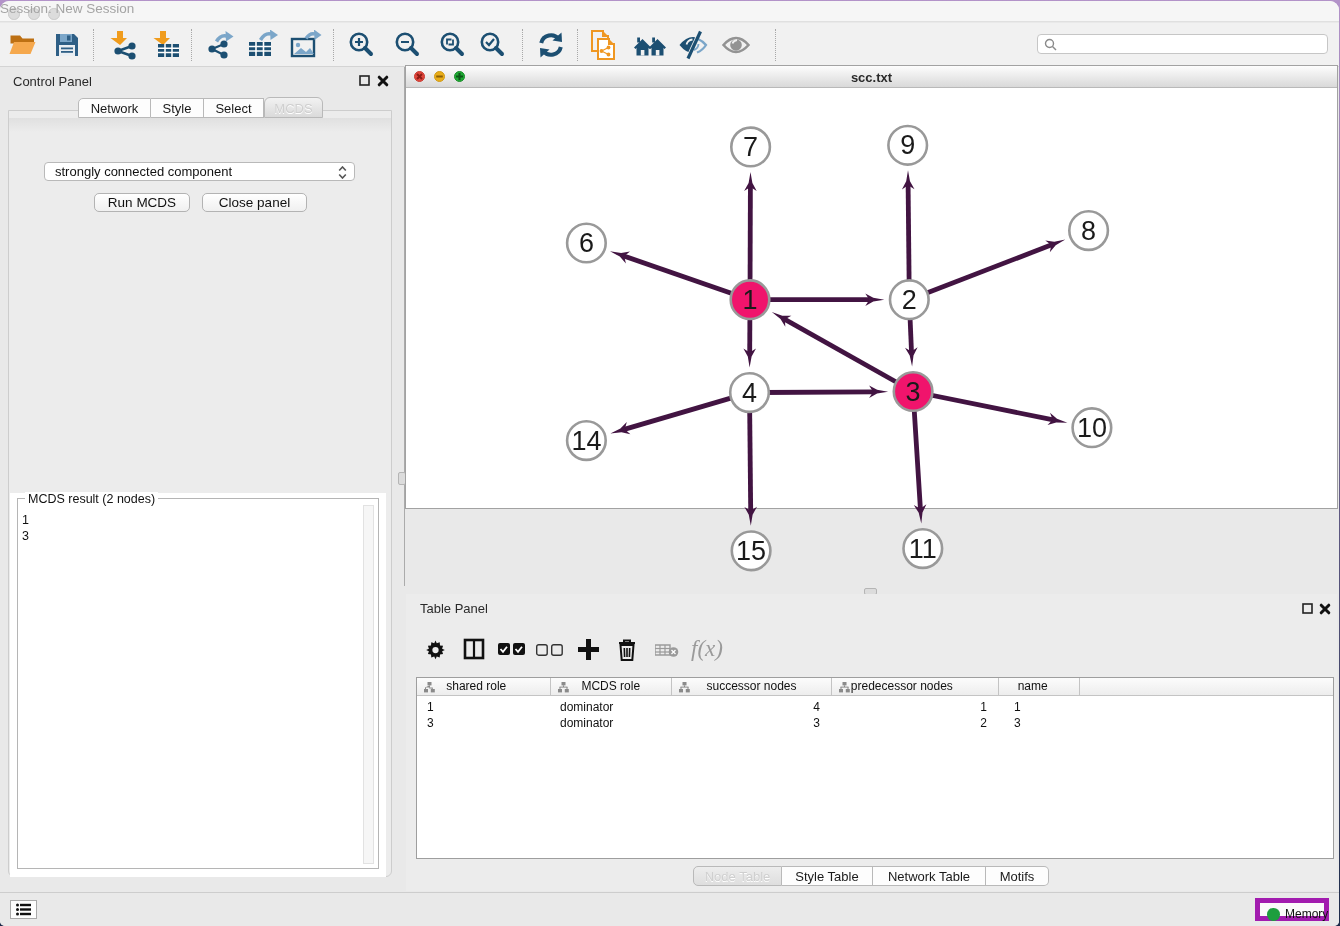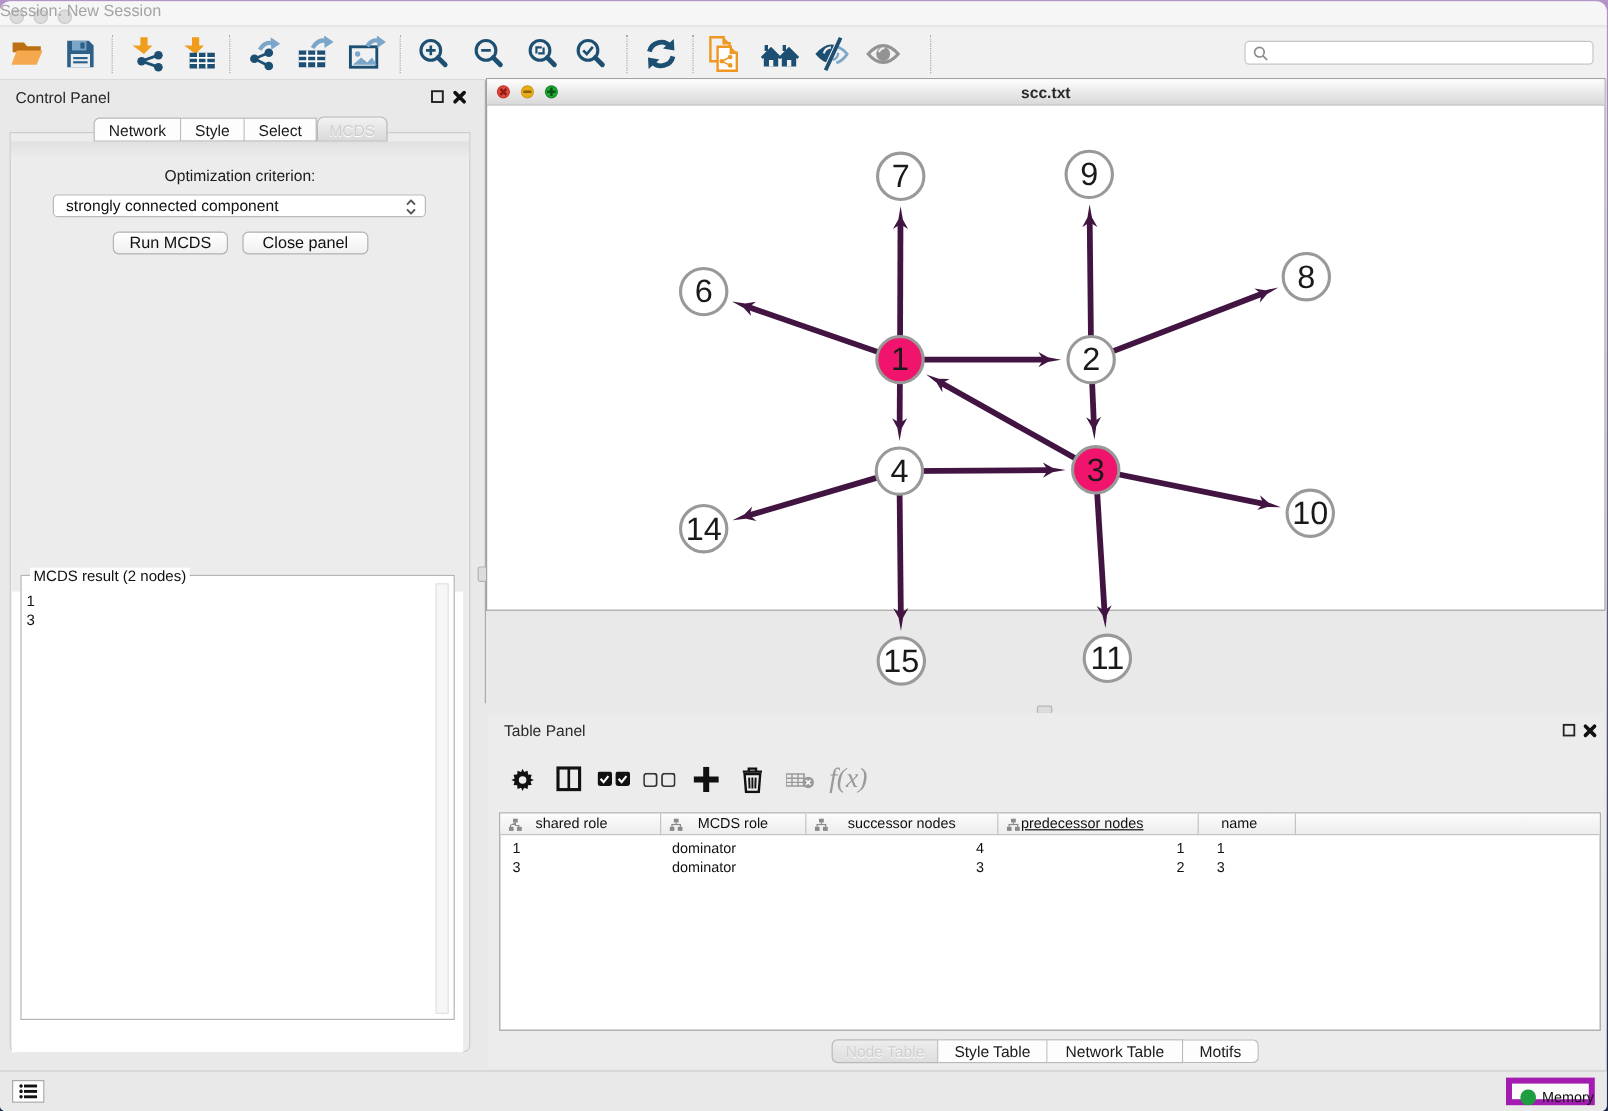--- a/index.html
+++ b/index.html
@@ -208,31 +208,30 @@
       </svg>
     <svg class="winbtn" style="left:377px;top:8px" width="12" height="12" viewBox="0 0 12 12">
         <path d="M2.2 2.2 L9.8 9.8 M9.8 2.2 L2.2 9.8" stroke="#111" stroke-width="3" stroke-linecap="round"></path>
       </svg>
     <div id="cborder"></div>
     <div style="position:absolute;left:9px;top:51px;width:382px;height:14px;background:linear-gradient(#e0e0e0,#ececec);"></div>
     <div class="tab" style="left:78px;top:31px;width:73px;height:20px;line-height:20px;border-radius:5px 0 0 0;">Network</div>
     <div class="tab" style="left:151px;top:31px;width:53px;height:20px;line-height:20px;border-left:none;">Style</div>
     <div class="tab" style="left:204px;top:31px;width:60px;height:20px;line-height:20px;border-left:none;">Select</div>
     <div class="tab" style="left:264px;top:30px;width:59px;height:21px;line-height:21px;border-radius:6px 6px 0 0;background:linear-gradient(#f2f2f2,#dadada);color:#cfcfcf;text-shadow:0 1px 0 #ffffff;">MCDS</div>
-    <div style="position:absolute;left:0;top:72px;width:400px;text-align:center;font-size:13px;color:#1a1a1a;">Optimization criterion:</div>
     <div style="position:absolute;left:44px;top:95px;width:311px;height:19px;background:#fff;border:1px solid #b9b9b9;border-radius:4px;font-size:13px;color:#111;line-height:18px;padding-left:10px;">strongly connected component
       <svg style="position:absolute;right:7px;top:3px" width="9" height="13" viewBox="0 0 9 13">
           <path d="M1.2 4.5 L4.5 1 L7.8 4.5 M1.2 8.5 L4.5 12 L7.8 8.5" fill="none" stroke="#555" stroke-width="1.6"></path>
         </svg>
     </div>
     <div style="position:absolute;left:94px;top:126px;width:96px;height:19px;background:linear-gradient(#ffffff,#f0f0f0);border:1px solid #b3b3b3;border-radius:5px;font-size:13.5px;color:#111;text-align:center;line-height:17px;">Run MCDS</div>
     <div style="position:absolute;left:202px;top:126px;width:105px;height:19px;background:linear-gradient(#ffffff,#f0f0f0);border:1px solid #b3b3b3;border-radius:5px;font-size:13.5px;color:#111;text-align:center;line-height:17px;">Close panel</div>
 
     <div style="position:absolute;left:10px;top:426px;width:376px;height:384px;background:#ffffff;"></div>
-    <div style="position:absolute;left:17px;top:412px;width:362px;height:371px;border:1px solid #b5b5b5;background:#fff;">
+    <div style="position:absolute;left:17px;top:431px;width:362px;height:371px;border:1px solid #b5b5b5;background:#fff;">
       <div style="position:absolute;left:7px;top:-7px;background:#fff;padding:0 3px;font-size:12.5px;color:#111;">MCDS result (2 nodes)</div>
       <div style="position:absolute;left:4px;top:13px;font-size:12.5px;color:#111;line-height:16px;">1<br>3</div>
       <div style="position:absolute;right:4px;top:6px;bottom:4px;width:11px;background:#f6f6f6;border:1px solid #e2e2e2;"></div>
     </div>
   </div>
 
   <div style="position:absolute;left:400px;top:66px;width:5px;bottom:35px;background:#e9e9e9;"></div>
   <div style="position:absolute;left:404px;top:66px;width:1px;bottom:340px;background:#ababab;"></div>
   <div style="position:absolute;left:398px;top:471px;width:8px;height:13px;background:#dcdcdc;border:1px solid #b5b5b5;border-radius:2px;"></div>
   <div id="netframe">
@@ -373,21 +372,21 @@
       </svg>
     <svg style="position:absolute;left:283px;top:42px" width="40" height="26" viewBox="0 0 40 26">
         <text x="2" y="20" font-size="23" font-style="italic" font-family="Liberation Serif,serif" fill="#9a9a9a">f(x)</text>
       </svg>
 
     <div style="position:absolute;left:10px;top:83px;width:918px;height:182px;background:#fff;border:1px solid #9e9e9e;">
       <div id="thead" style="position:absolute;left:0;top:0;right:0;height:18px;background:linear-gradient(#fcfcfc,#ededed);border-bottom:1px solid #c4c4c4;font-size:12px;color:#111;">
         <div class="hc" style="left:0;width:133.5px;padding-right:14px;">shared role</div>
         <div class="hc" style="left:133.5px;width:121.5px;">MCDS role</div>
         <div class="hc" style="left:255px;width:160px;">successor nodes</div>
-        <div class="hc" style="left:415px;width:166.7px;padding-right:26px;text-decoration:underline;">predecessor nodes</div>
+        <div class="hc" style="left:415px;width:166.7px;padding-right:26px;">predecessor nodes</div>
         <div class="hc" style="left:581.7px;width:81px;padding-right:12px;">name</div>
         <div class="hc" style="left:662.7px;width:253px;border-right:none;"></div>
         <svg class="hicon" style="left:7px" width="11" height="11" viewBox="0 0 11 11">
             <g fill="#8a8a8a">
               <rect x="3.5" y="0" width="4" height="3.4"></rect>
               <rect x="0" y="7" width="4" height="3.4"></rect>
               <rect x="6.8" y="7" width="4" height="3.4"></rect>
               <path d="M5.2 3.4 v2 h-3.2 v1.8 h-1 v-1.8 h-0.0 z M5.2 5.4 h3.6 v1.8 h-1 v-0.8 h-2.6 z"></path>
               <rect x="5" y="3.4" width="1" height="2.2"></rect>
             </g>

